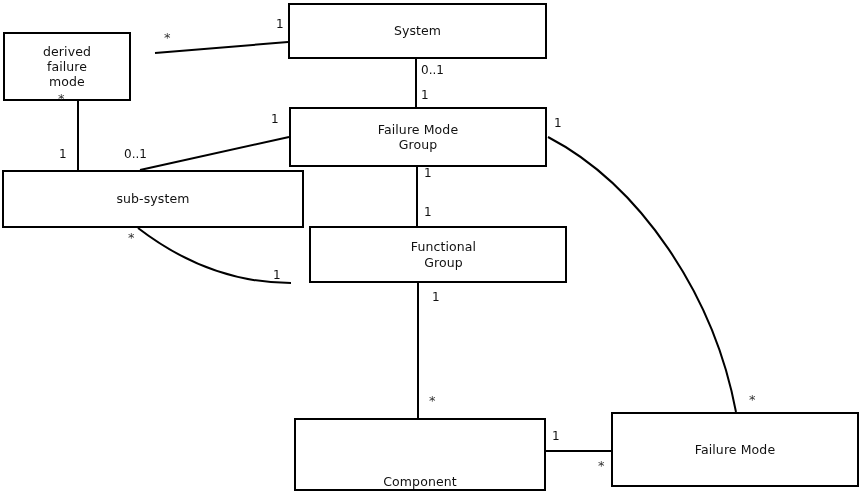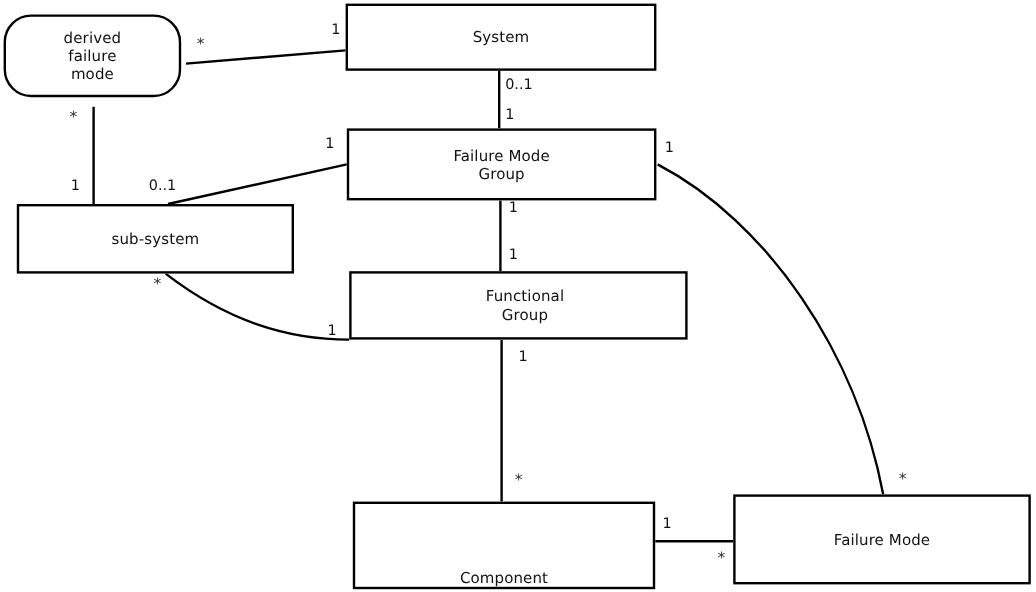--- a/index.html
+++ b/index.html
@@ -65,40 +65,40 @@
       <path d="M 416 59 L 416 107"></path>
       <path d="M 140 170 L 289 137"></path>
       <path d="M 417 167 L 417 226"></path>
       <path d="M 138 228 C 190 268 240 283 291 283"></path>
       <path d="M 418 283 L 418 418"></path>
       <path d="M 546 451 L 611 451"></path>
       <path d="M 548 137 C 640 185 714 295 736 412"></path>
     </g>
   </svg>
 
-  <div class="uml-box" style="left:3px; top:12px; width:148px; height:69px;border-radius:23px;">
+  <div class="uml-box" style="left:3px; top:32px; width:128px; height:69px;">
     <span class="box-label">derived
 failure
 mode</span>
   </div>
 
   <div class="uml-box" style="left:288px; top:3px; width:259px; height:56px;">
     <span class="box-label">System</span>
   </div>
 
   <div class="uml-box" style="left:289px; top:107px; width:258px; height:60px;">
     <span class="box-label">Failure Mode
 Group</span>
   </div>
 
-  <div class="uml-box" style="left:14px; top:170px; width:231px; height:58px;">
+  <div class="uml-box" style="left:2px; top:170px; width:302px; height:58px;">
     <span class="box-label">sub-system</span>
   </div>
 
-  <div class="uml-box" style="left:291px; top:226px; width:282px; height:57px;padding-left:11px;">
+  <div class="uml-box" style="left:309px; top:226px; width:258px; height:57px;padding-left:11px;">
     <span class="box-label">Functional
 Group</span>
   </div>
 
   <div class="uml-box" style="left:294px; top:418px; width:252px; height:73px;align-items:flex-end;">
     <span class="box-label">Component</span>
   </div>
 
   <div class="uml-box" style="left:611px; top:412px; width:248px; height:75px;">
     <span class="box-label">Failure Mode</span>

